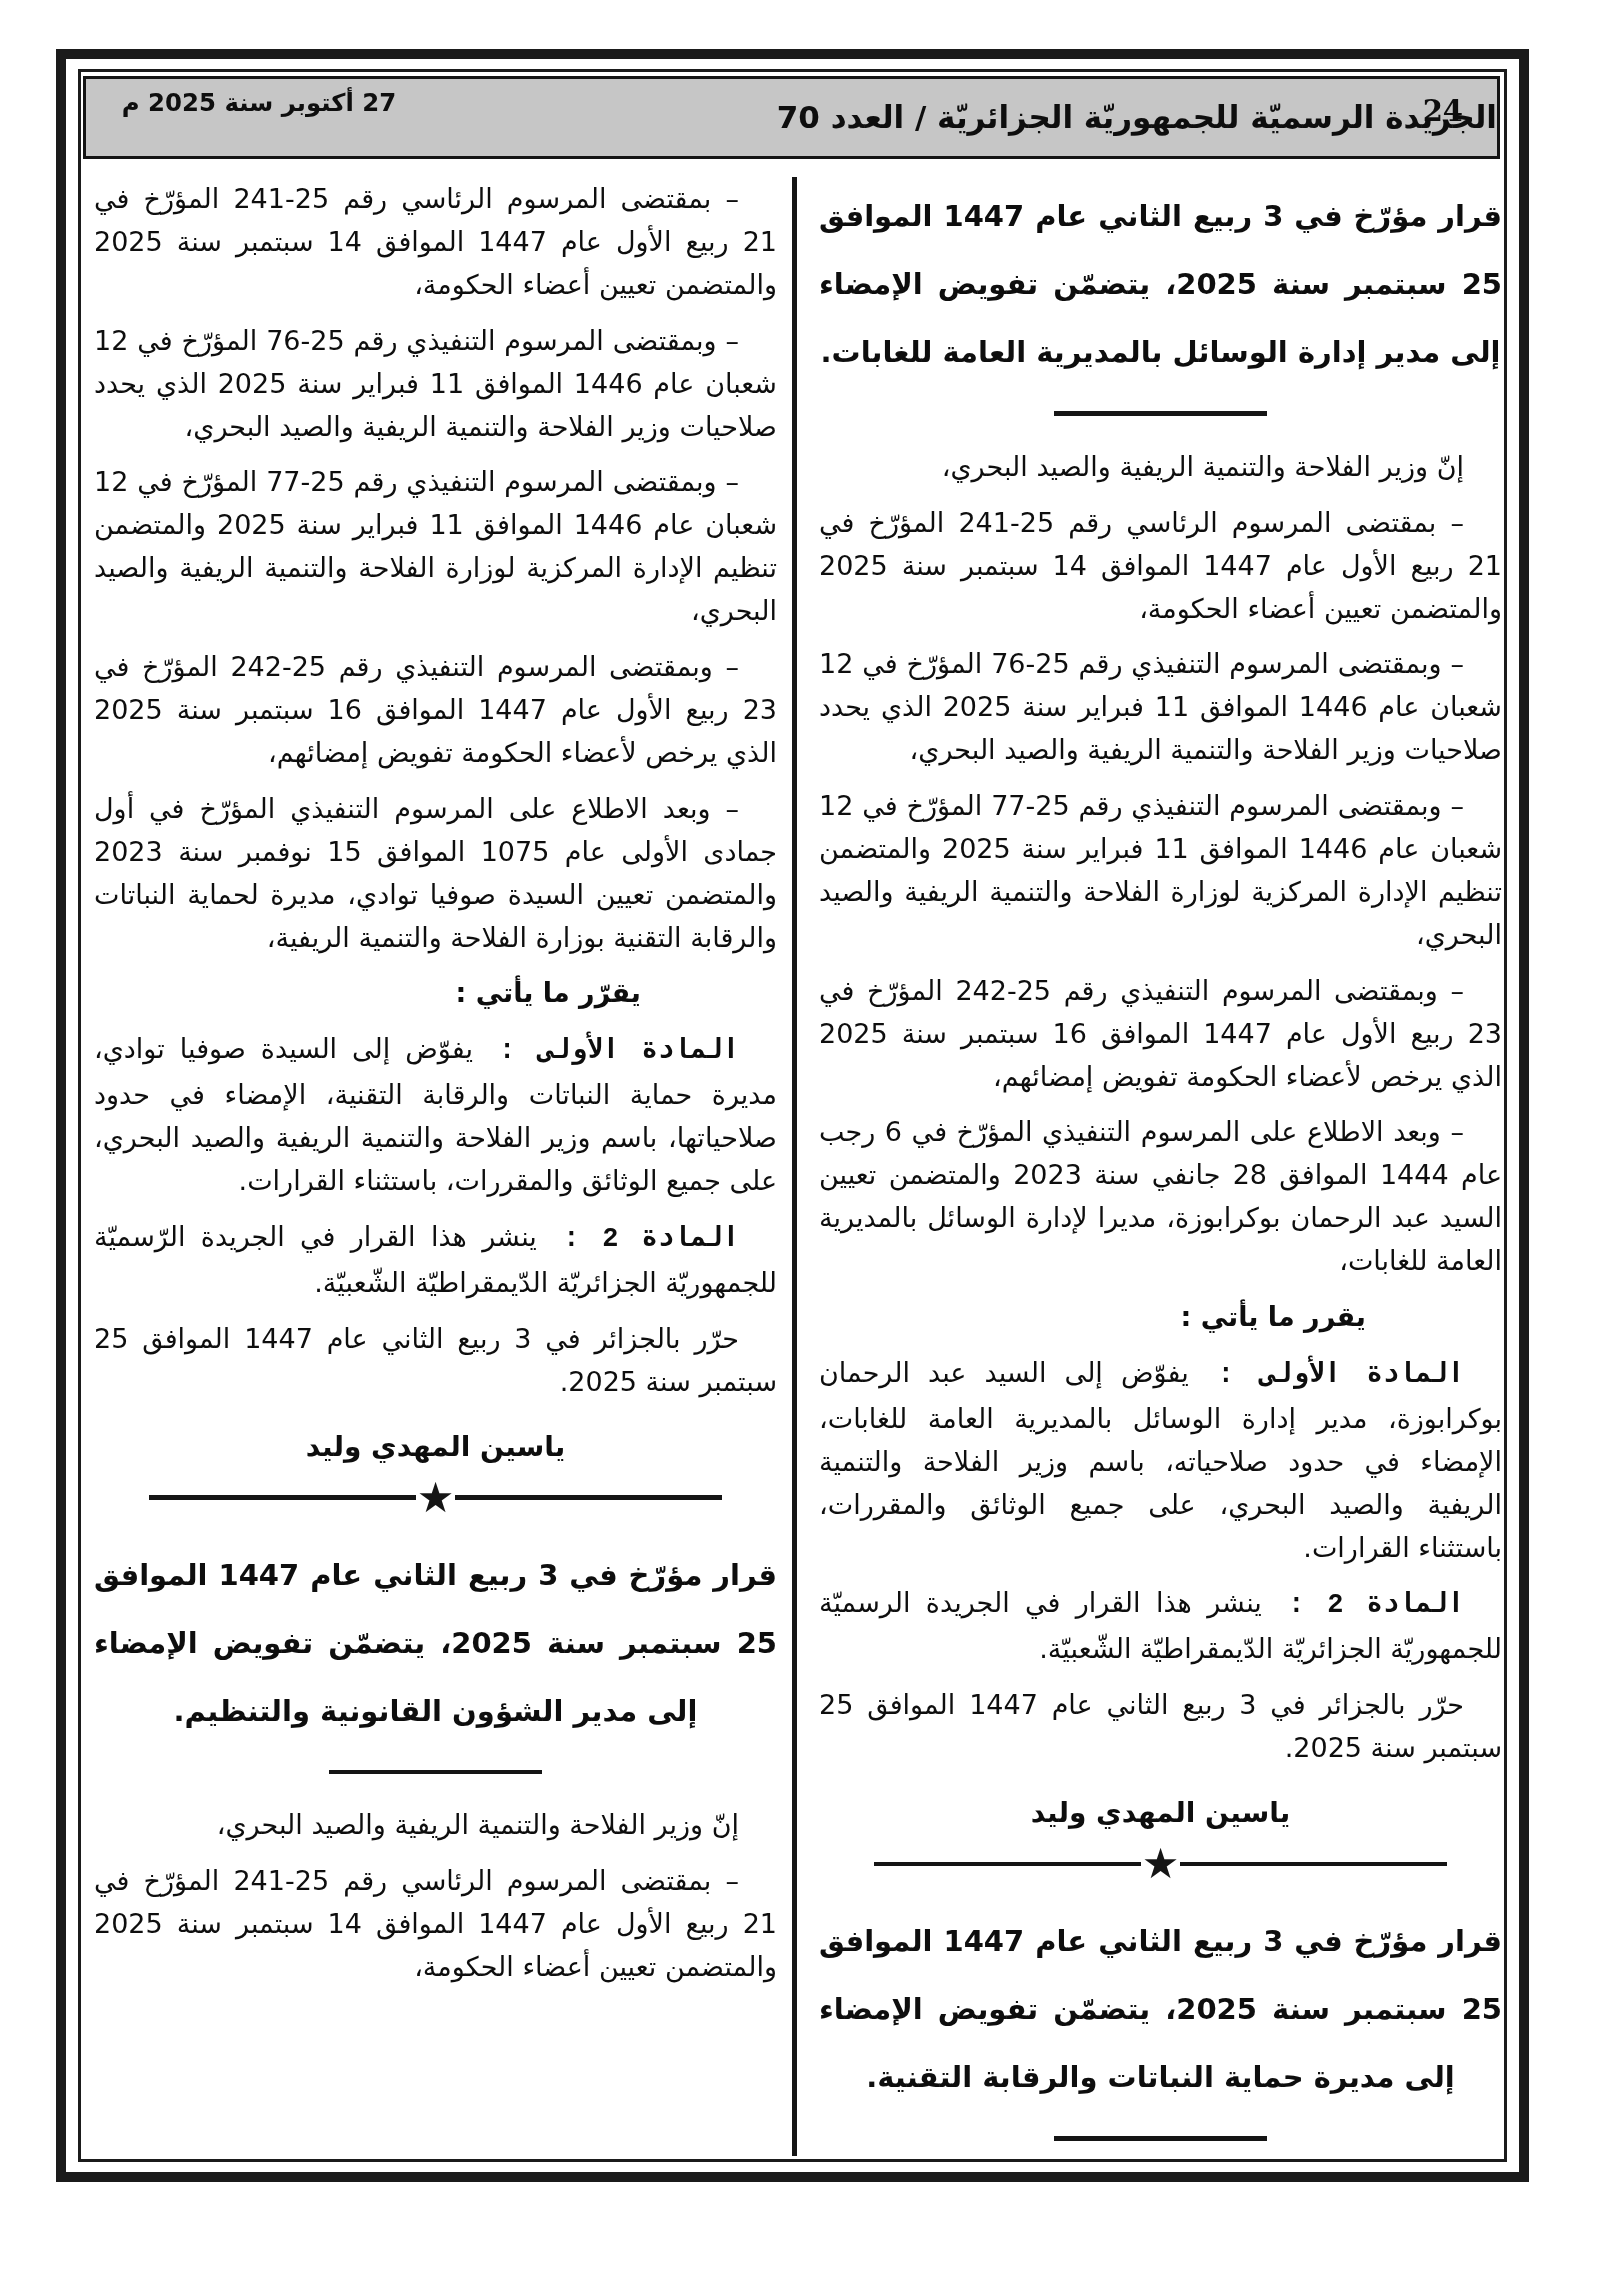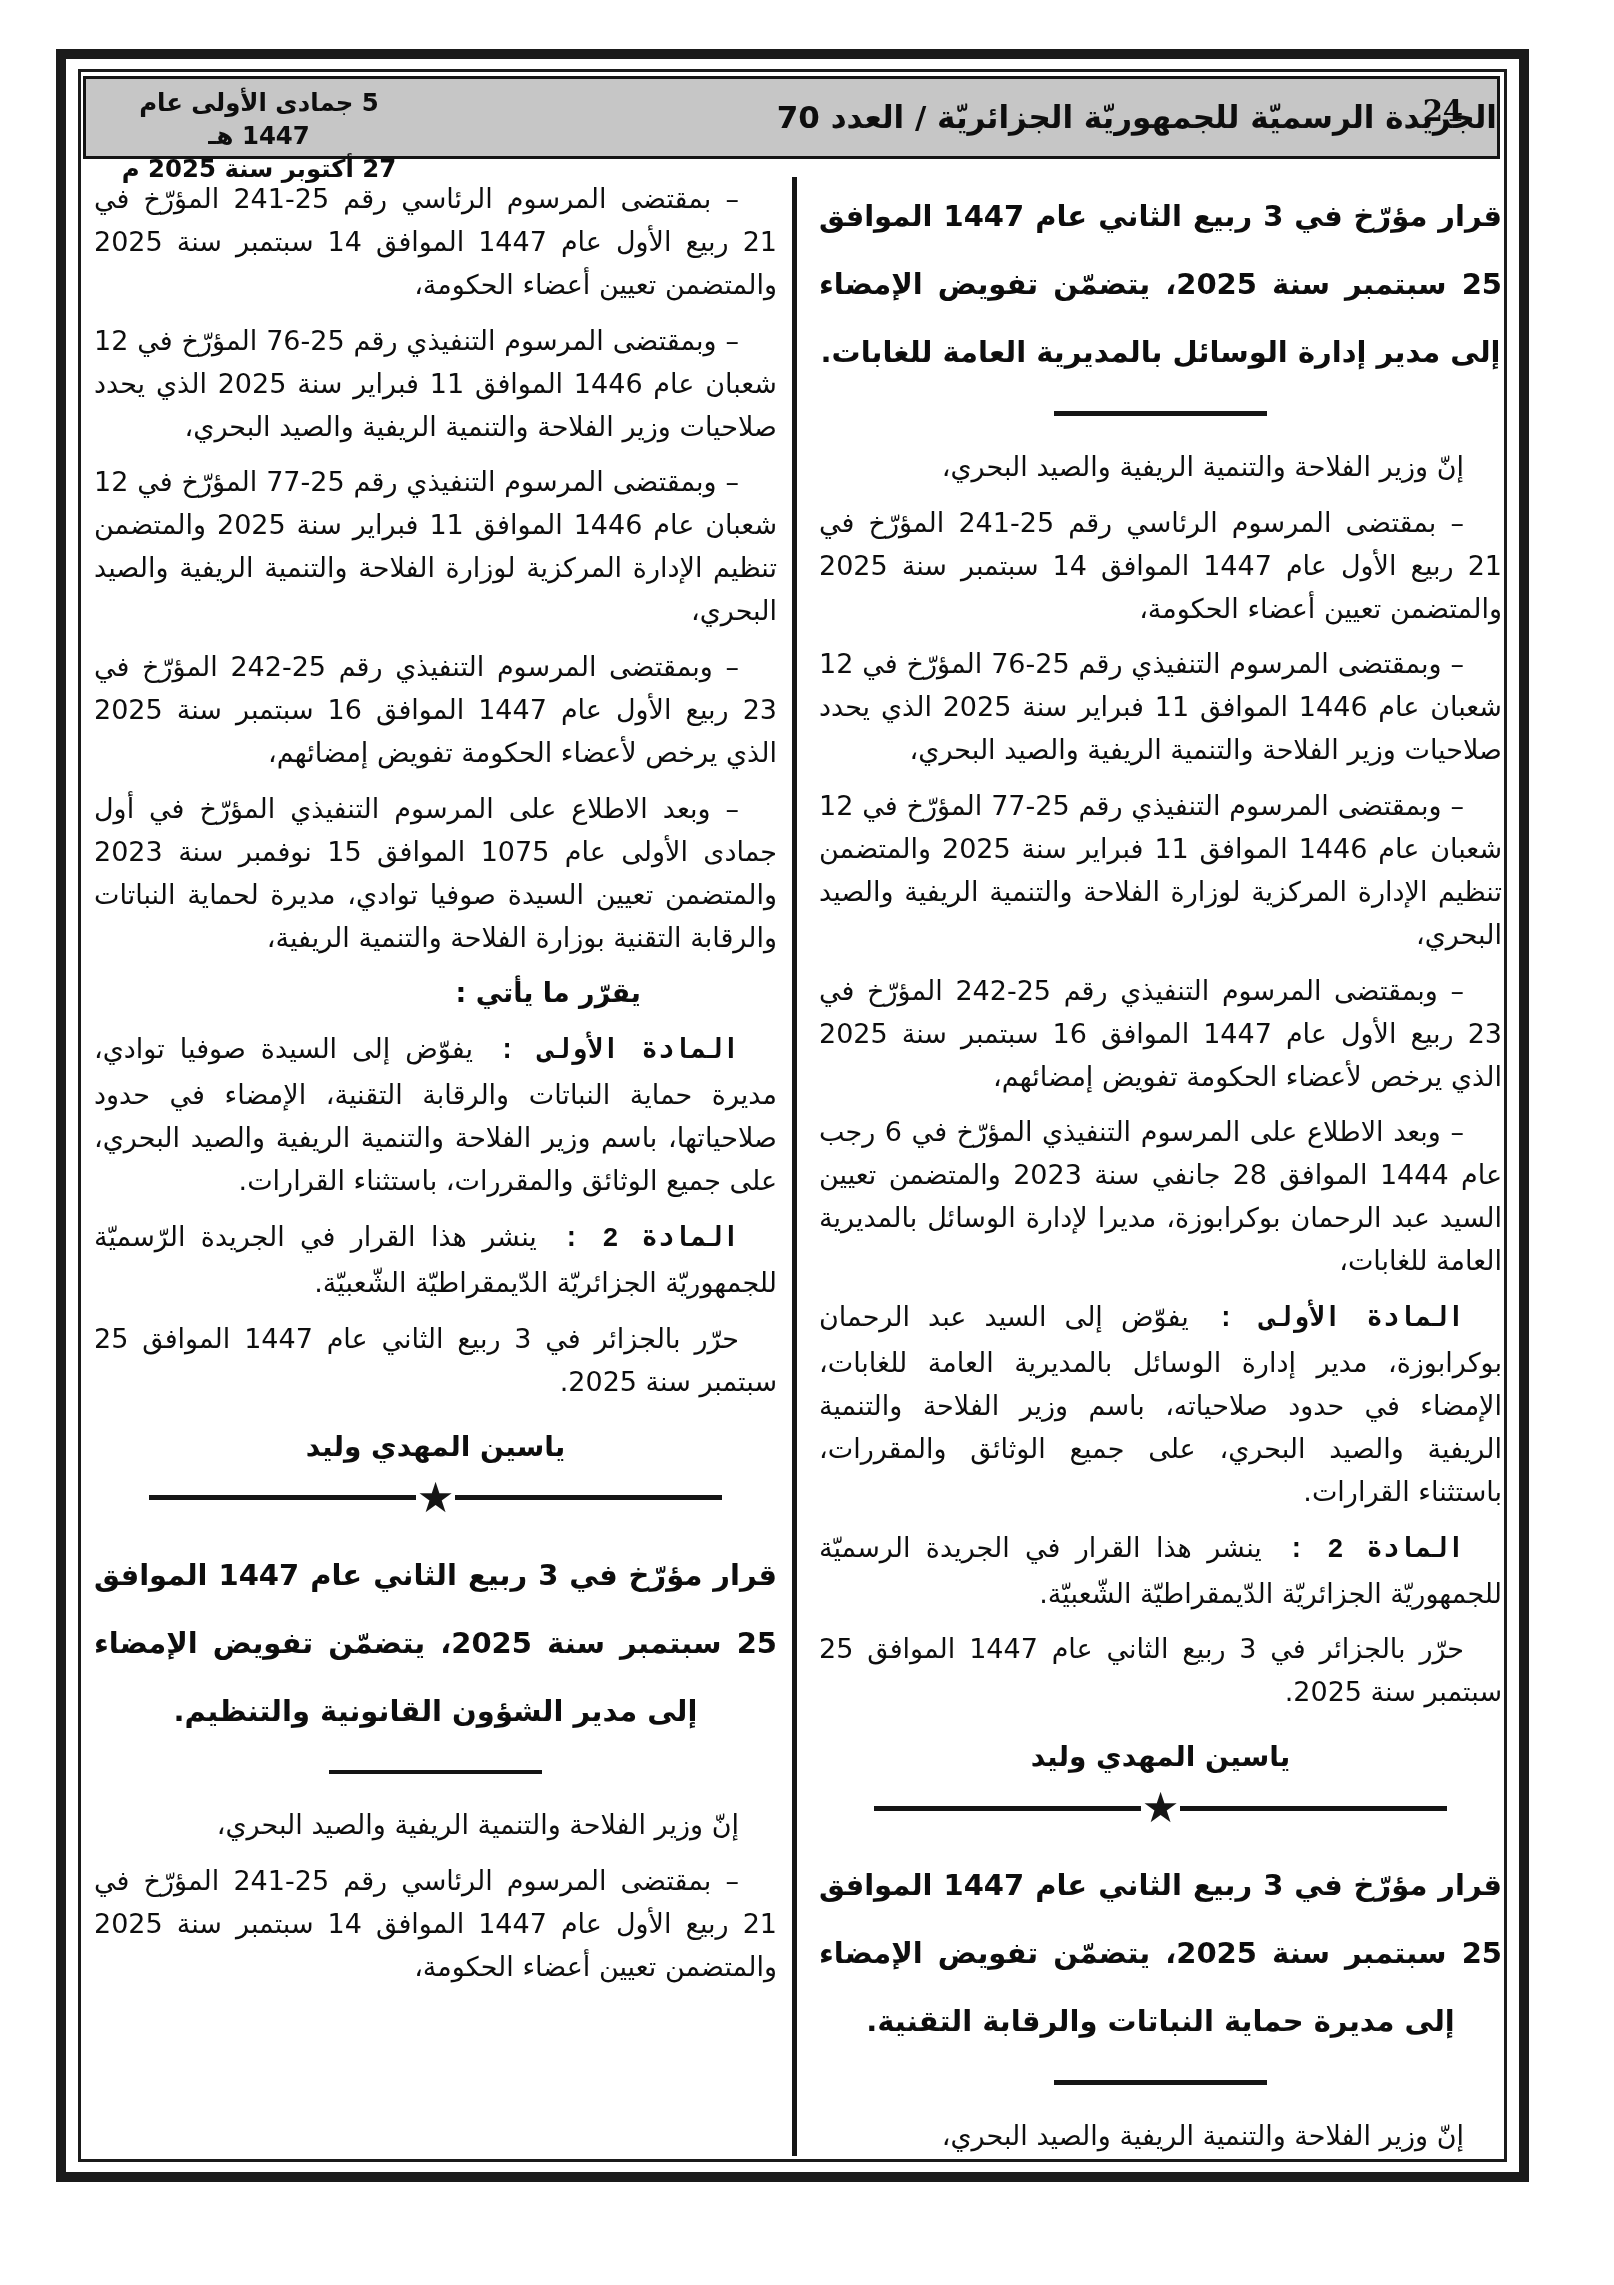--- a/index.html
+++ b/index.html
@@ -44,36 +44,36 @@
 </head>
 <body>
 
 <div class="frame-outer"></div>
 <div class="frame-inner"></div>
 
 <div class="header-bar">
   <div class="page-number">24</div>
   <div class="journal-title">الجريدة الرسميّة للجمهوريّة الجزائريّة / العدد 70</div>
   <div class="date-block">
-    <div>5 جمادى الأولى عام 1447 هـ</div>
     <div>27 أكتوبر سنة 2025 م</div>
   </div>
 </div>
 
 <div class="col-divider"></div>
 
 <div class="col col-right">
   <div class="decree-heading">قرار مؤرّخ في 3 ربيع الثاني عام 1447 الموافق 25 سبتمبر سنة 2025، يتضمّن تفويض الإمضاء إلى مدير إدارة الوسائل بالمديرية العامة للغابات.</div>
   <div class="sep-line"></div>
   <p class="intro">إنّ وزير الفلاحة والتنمية الريفية والصيد البحري،</p>
   <p>– بمقتضى المرسوم الرئاسي رقم 25-241 المؤرّخ في 21 ربيع الأول عام 1447 الموافق 14 سبتمبر سنة 2025 والمتضمن تعيين أعضاء الحكومة،</p>
   <p>– وبمقتضى المرسوم التنفيذي رقم 25-76 المؤرّخ في 12 شعبان عام 1446 الموافق 11 فبراير سنة 2025 الذي يحدد صلاحيات وزير الفلاحة والتنمية الريفية والصيد البحري،</p>
   <p>– وبمقتضى المرسوم التنفيذي رقم 25-77 المؤرّخ في 12 شعبان عام 1446 الموافق 11 فبراير سنة 2025 والمتضمن تنظيم الإدارة المركزية لوزارة الفلاحة والتنمية الريفية والصيد البحري،</p>
   <p>– وبمقتضى المرسوم التنفيذي رقم 25-242 المؤرّخ في 23 ربيع الأول عام 1447 الموافق 16 سبتمبر سنة 2025 الذي يرخص لأعضاء الحكومة تفويض إمضائهم،</p>
   <p>– وبعد الاطلاع على المرسوم التنفيذي المؤرّخ في 6 رجب عام 1444 الموافق 28 جانفي سنة 2023 والمتضمن تعيين السيد عبد الرحمان بوكرابوزة، مديرا لإدارة الوسائل بالمديرية العامة للغابات،</p>
+  <p class="decides">يقرر ما يأتي :</p>
   <p>
     <span class="art-label">المادة الأولى :</span>
     <span>يفوّض إلى السيد عبد الرحمان بوكرابوزة، مدير إدارة الوسائل بالمديرية العامة للغابات، الإمضاء في حدود صلاحياته، باسم وزير الفلاحة والتنمية الريفية والصيد البحري، على جميع الوثائق والمقررات، باستثناء القرارات.</span>
   </p>
   <p>
     <span class="art-label">المادة 2 :</span>
     <span>ينشر هذا القرار في الجريدة الرسميّة للجمهوريّة الجزائريّة الدّيمقراطيّة الشّعبيّة.</span>
   </p>
   <p>حرّر بالجزائر في 3 ربيع الثاني عام 1447 الموافق 25 سبتمبر سنة 2025.</p>
   <div class="signature">ياسين المهدي وليد</div>

